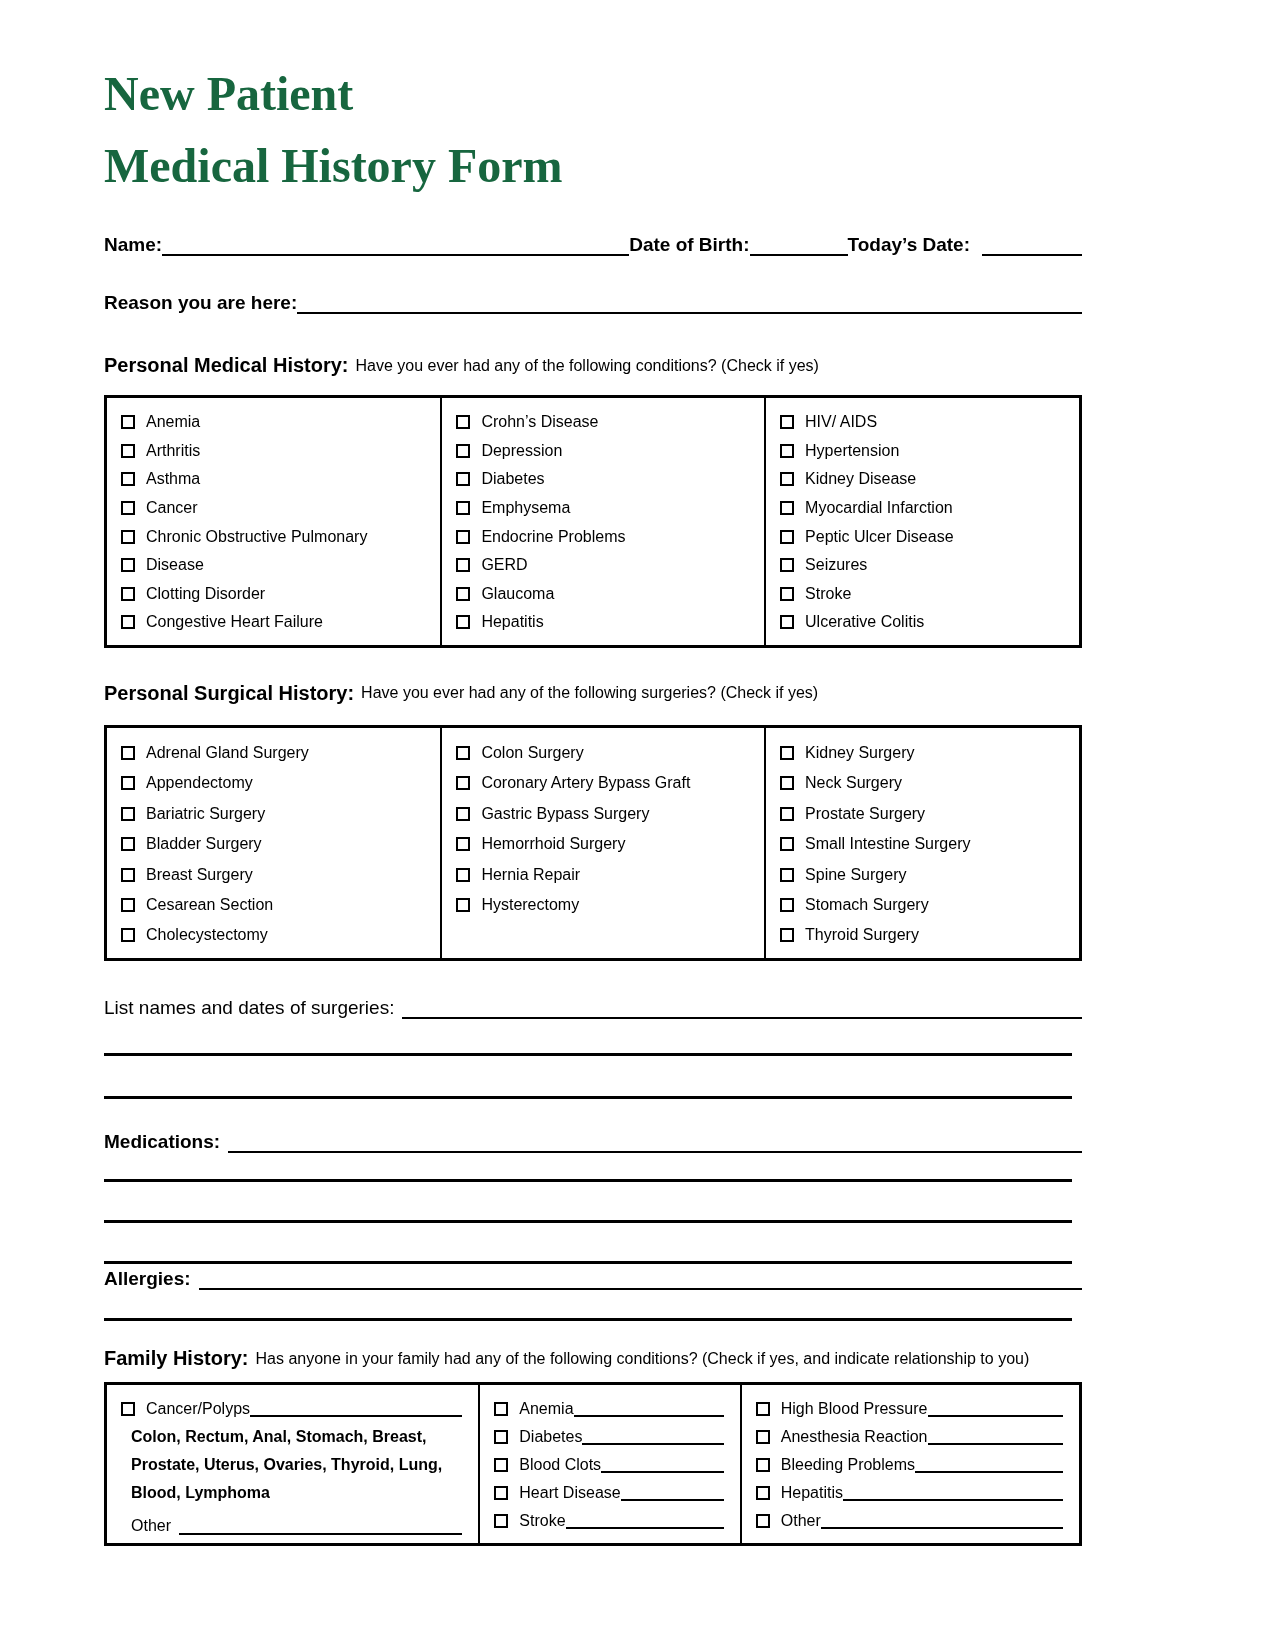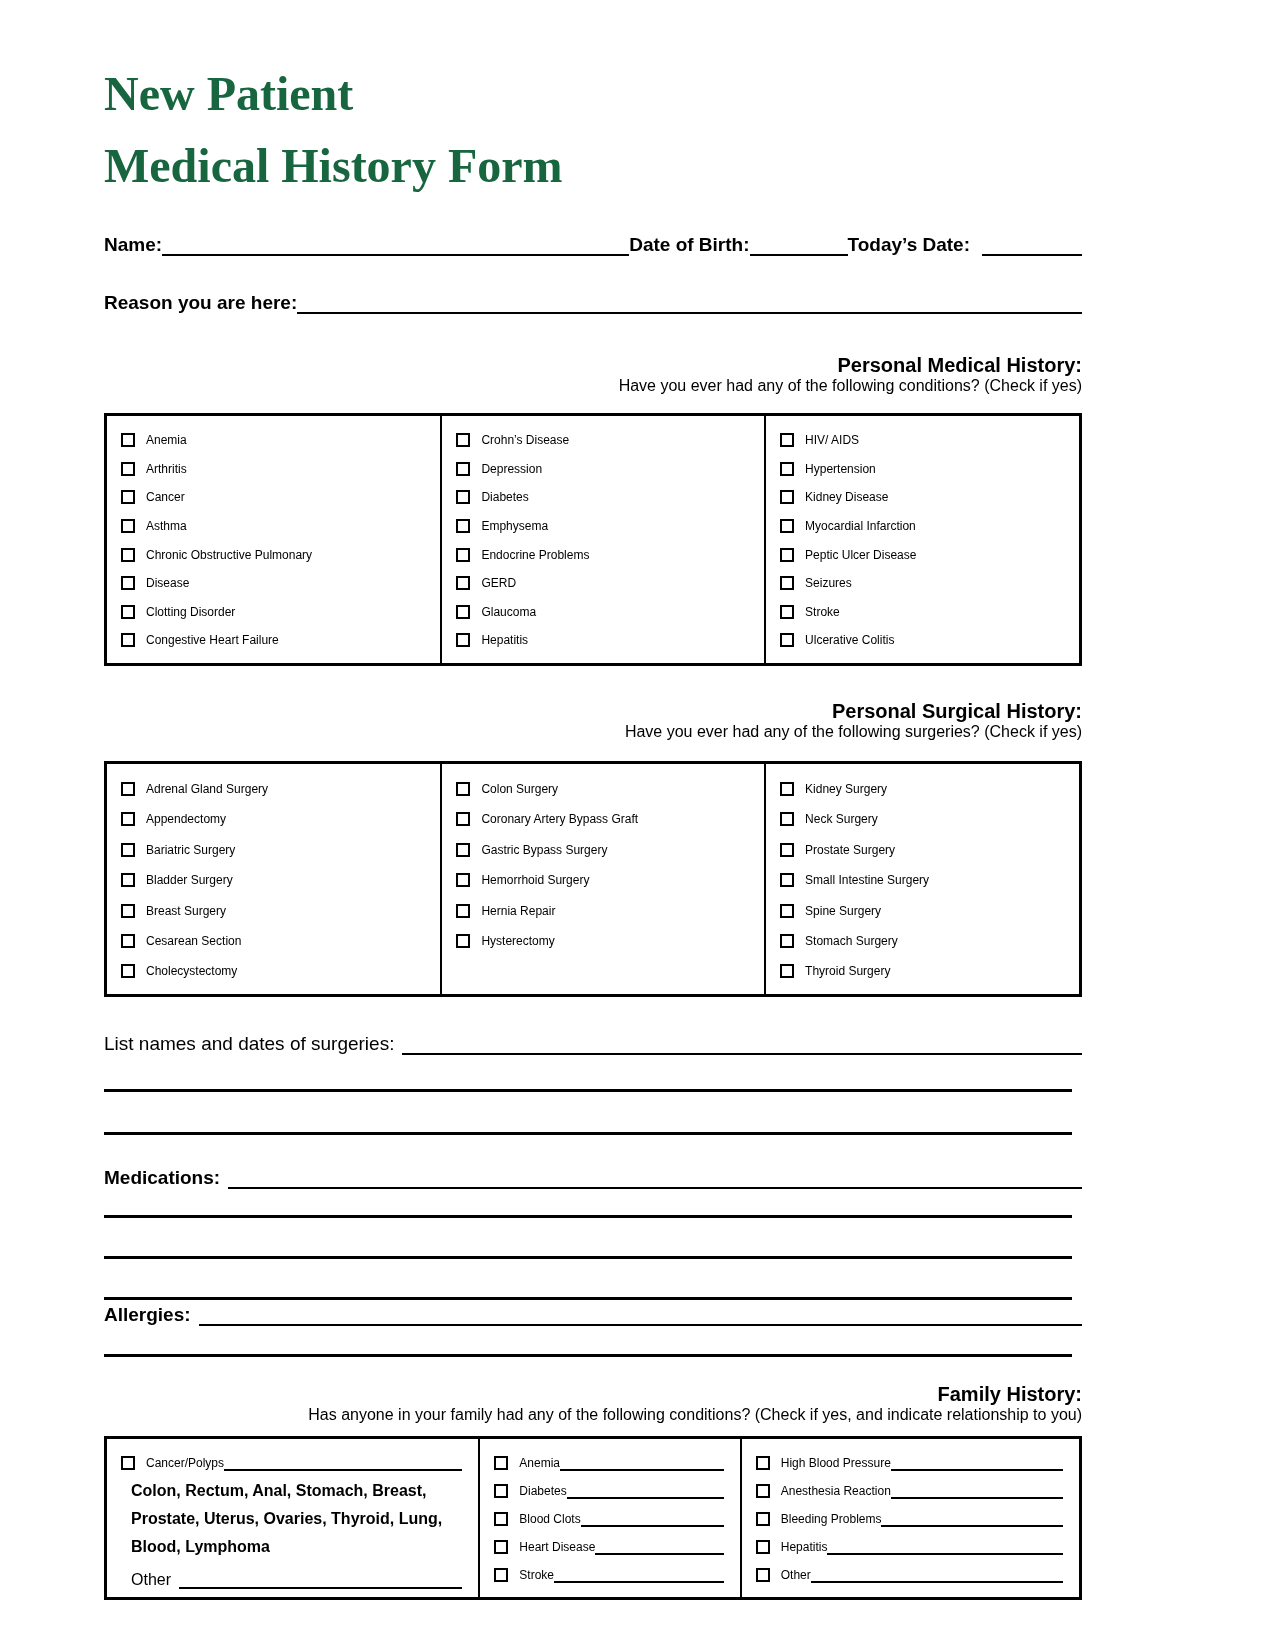--- a/index.html
+++ b/index.html
@@ -17,35 +17,35 @@
   .line { border-bottom:2.5px solid #000; height:22px; }
   .grow { flex:1 1 auto; }
   .w-dob { width:98px; }
   .w-today { width:100px; }
   .gap12 { width:12px; }
 
   .name-row { margin-top:0; }
   .reason-row { margin-top:32px; }
 
   
-  .sect { margin-top:40px; display:flex; align-items:flex-end;flex-direction:column; }
+  .sect { margin-top:40px; display:flex; align-items:center; }
   .sect .h { font-size:20px; font-weight:bold; white-space:nowrap; }
   .sect .p { font-size:16px; margin-left:7px; }
 
   
   .cb-table { border:3px solid #000; margin-top:18px; display:flex; width:100%; }
   .cb-col { padding:10px 4px 8px 14px; }
   .cb-col + .cb-col { border-left:2.5px solid #000; }
   .t-med .cb-col:nth-child(1){ width:34.3%; }
   .t-med .cb-col:nth-child(2){ width:33.3%; }
   .t-med .cb-col:nth-child(3){ width:32.4%; }
   .t-sur .cb-col:nth-child(1){ width:34.3%; }
   .t-sur .cb-col:nth-child(2){ width:33.3%; }
   .t-sur .cb-col:nth-child(3){ width:32.4%; }
-  .cb-row { display:flex; align-items:center; height:28.6px; font-size:12px; }
+  .cb-row { display:flex; align-items:center; height:28.6px; font-size:16px; }
   .t-sur .cb-row { height:30.4px; }
   .cb { width:14px; height:14px; border:2px solid #000; flex:0 0 auto; margin-right:11px; background:#fff; }
 
   
   .inline-row { display:flex; align-items:flex-end; height:26px; }
   .inline-row .lbl-b { font-size:19px; font-weight:bold; white-space:nowrap; }
   .inline-row .lbl-r { font-size:19px; font-weight:normal; white-space:nowrap; }
   .full-line { border-bottom:3px solid #000; height:0; margin-right:10px; }
   .surgeries-row { margin-top:32px; }
   .meds-row { margin-top:28px; }
@@ -100,26 +100,26 @@
           <span>Anemia</span>
         </div>
 
         <div class="cb-row">
           <span class="cb"></span>
           <span>Arthritis</span>
         </div>
 
         <div class="cb-row">
           <span class="cb"></span>
+          <span>Asthma</span>
+        </div>
+
+        <div class="cb-row">
+          <span class="cb"></span>
           <span>Cancer</span>
-        </div>
-
-        <div class="cb-row">
-          <span class="cb"></span>
-          <span>Asthma</span>
         </div>
 
         <div class="cb-row">
           <span class="cb"></span>
           <span>Chronic Obstructive Pulmonary</span>
         </div>
 
         <div class="cb-row">
           <span class="cb"></span>
           <span>Disease</span>

